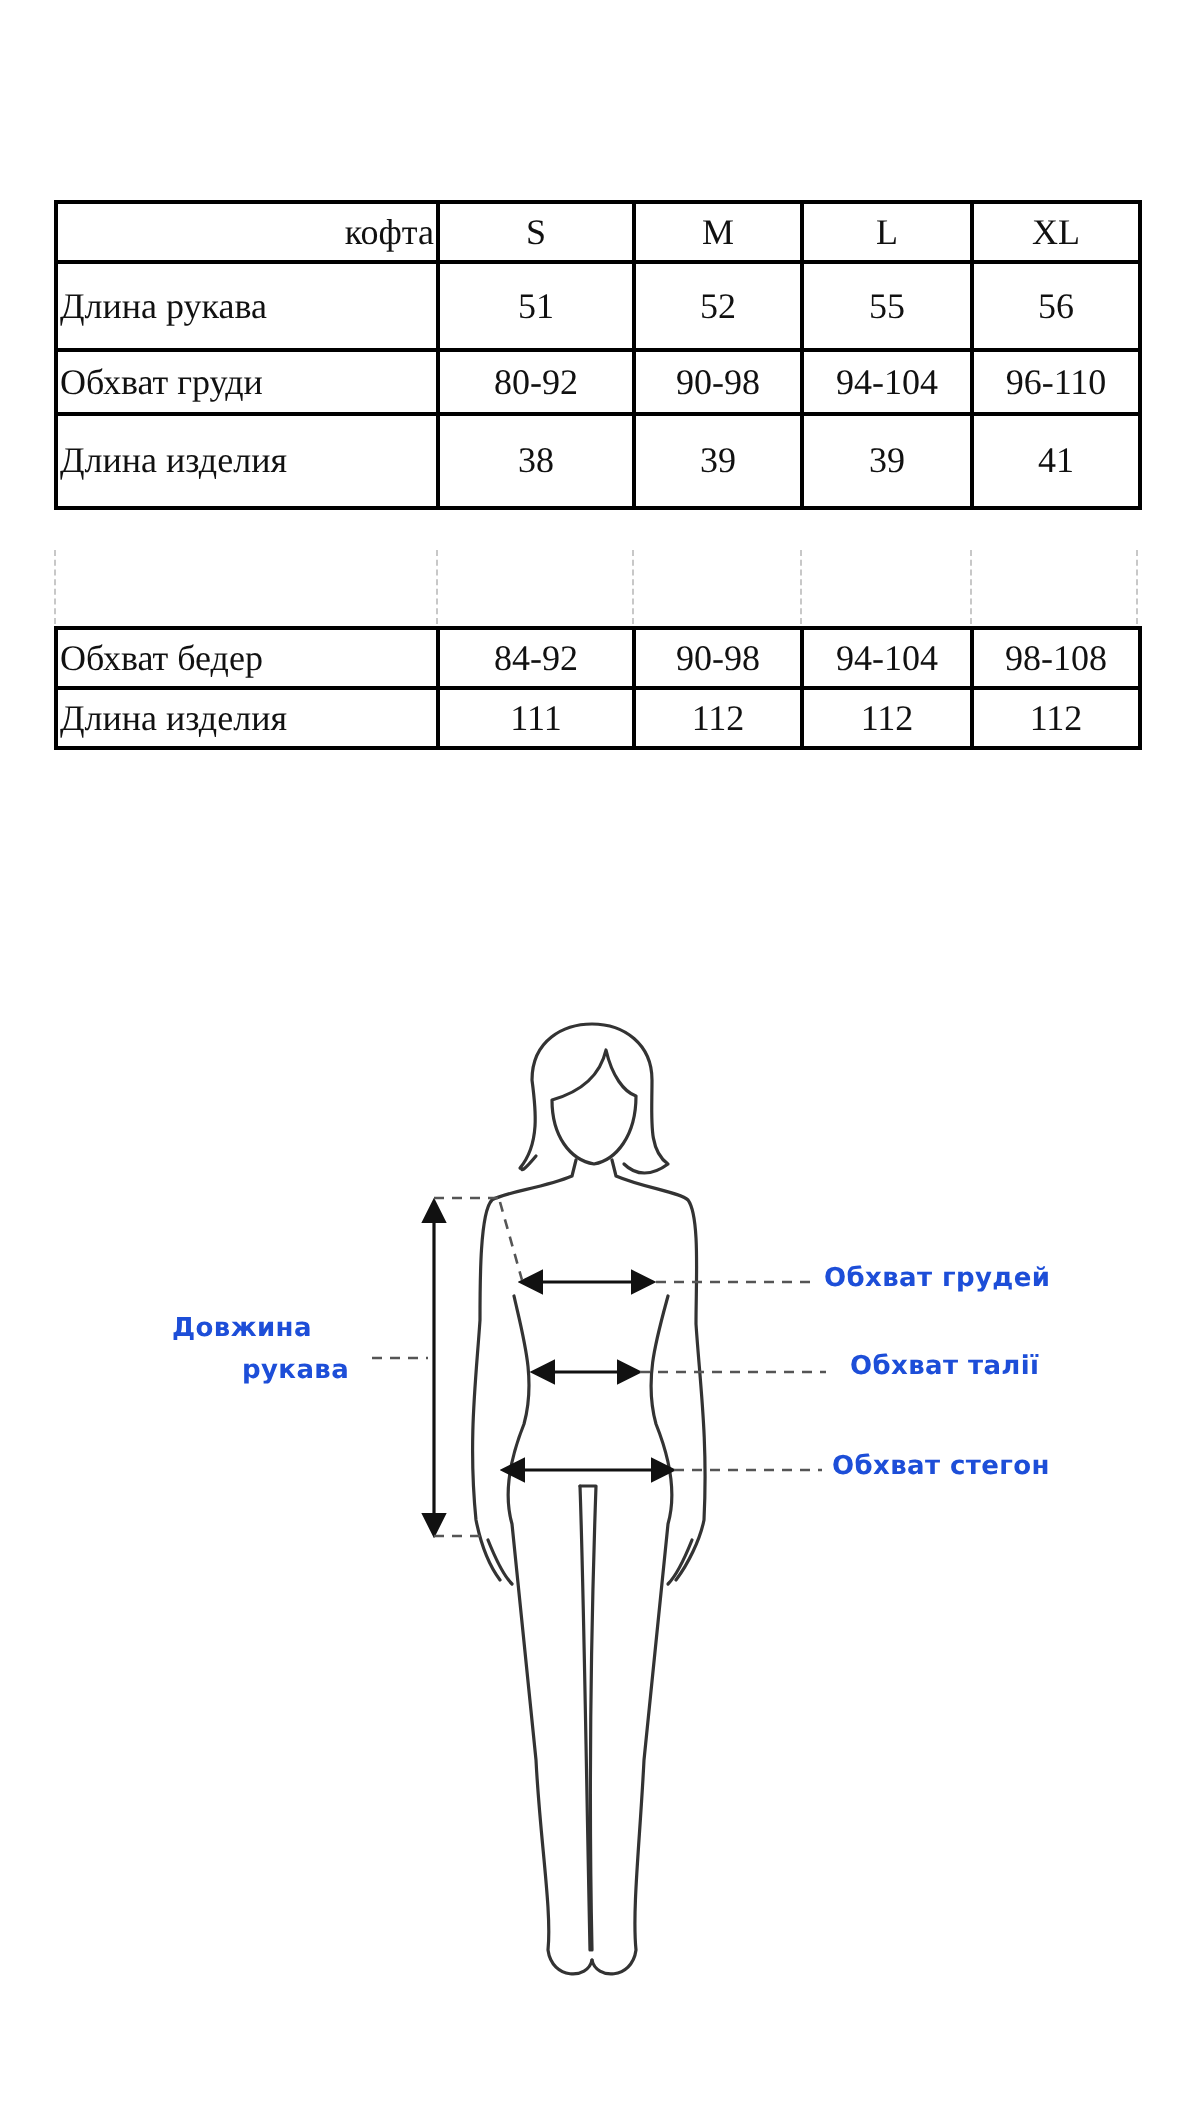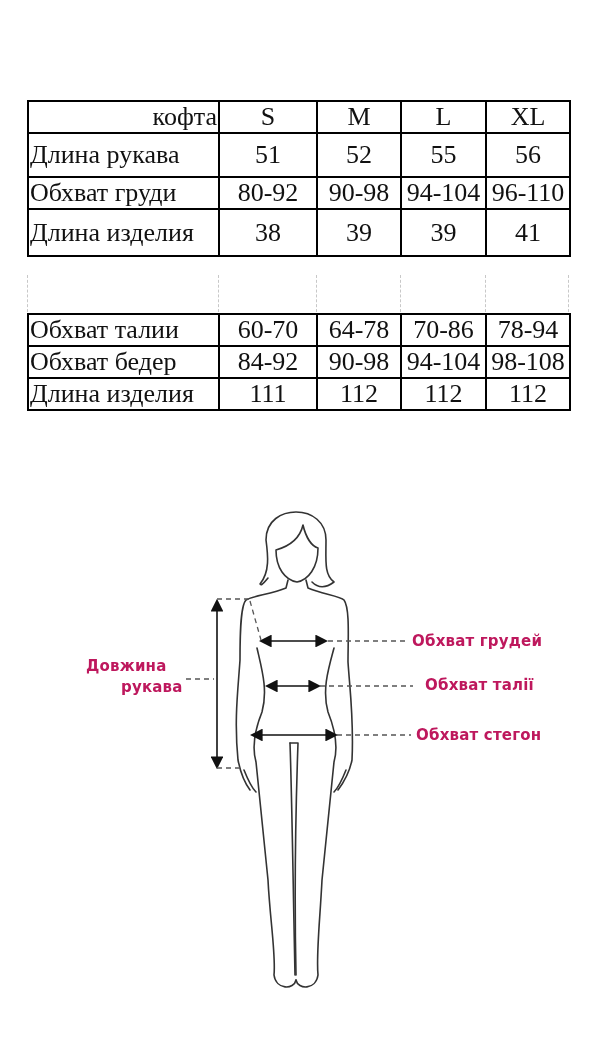--- a/index.html
+++ b/index.html
@@ -1,26 +1,26 @@
 <!DOCTYPE html>
 <html><head>
 <meta charset="utf-8">
 <style>
   html, body { margin:0; padding:0; background:#ffffff; }
   body { width:600px; height:1061px; position:relative; overflow:hidden; font-family:"Liberation Serif", "DejaVu Serif", serif; color:#111; }
-  table.size { position:absolute; left:27px; border-collapse:collapse; table-layout:fixed; width:542px; font-size:26px; }
+  table.size { position:absolute; left:27px; border-collapse:collapse; table-layout:fixed; width:542px; font-size:18px; }
   table.size td { border:2px solid #000; padding:0 2px; text-align:center; white-space:nowrap; overflow:hidden; }
   table.size td.lbl { text-align:left; padding-left:1px; }
   table.size td.hdr-lbl { text-align:right; padding-right:1px; }
   #t1 { top:100px; }
   #t2 { top:313px; }
   .gap { position:absolute; left:27px; top:275px; width:542px; height:37px; }
   .gap span { position:absolute; top:0; height:37px; border-left:1px dashed #c8c8c8; }
   .figure { position:absolute; left:0; top:500px; width:600px; height:500px; }
-  .fig-label { position:absolute; font-family:"DejaVu Sans", "Liberation Sans", sans-serif; font-size:15px; font-weight:bold; color:#be185d; letter-spacing:0.2px; }
+  .fig-label { position:absolute; font-family:"DejaVu Sans", "Liberation Sans", sans-serif; font-size:13px; font-weight:bold; color:#1d4ed8; letter-spacing:0.2px; }
 </style>
 </head>
 <body>
 
 <table class="size" id="t1">
   <colgroup>
       <col style="width:191px">
       <col style="width:98px">
       <col style="width:84px">
       <col style="width:85px">
@@ -69,27 +69,20 @@
 
 <table class="size" id="t2">
   <colgroup>
       <col style="width:191px">
       <col style="width:98px">
       <col style="width:84px">
       <col style="width:85px">
       <col style="width:84px">
     </colgroup>
   <tbody>
-  <tr style="height:31px">
-    <td class="lbl">Обхват талии</td>
-    <td>60-70</td>
-    <td>64-78</td>
-    <td>70-86</td>
-    <td>78-94</td>
-  </tr>
   <tr style="height:30px">
     <td class="lbl">Обхват бедер</td>
     <td>84-92</td>
     <td>90-98</td>
     <td>94-104</td>
     <td>98-108</td>
   </tr>
   <tr style="height:30px">
     <td class="lbl">Длина изделия</td>
     <td>111</td>

